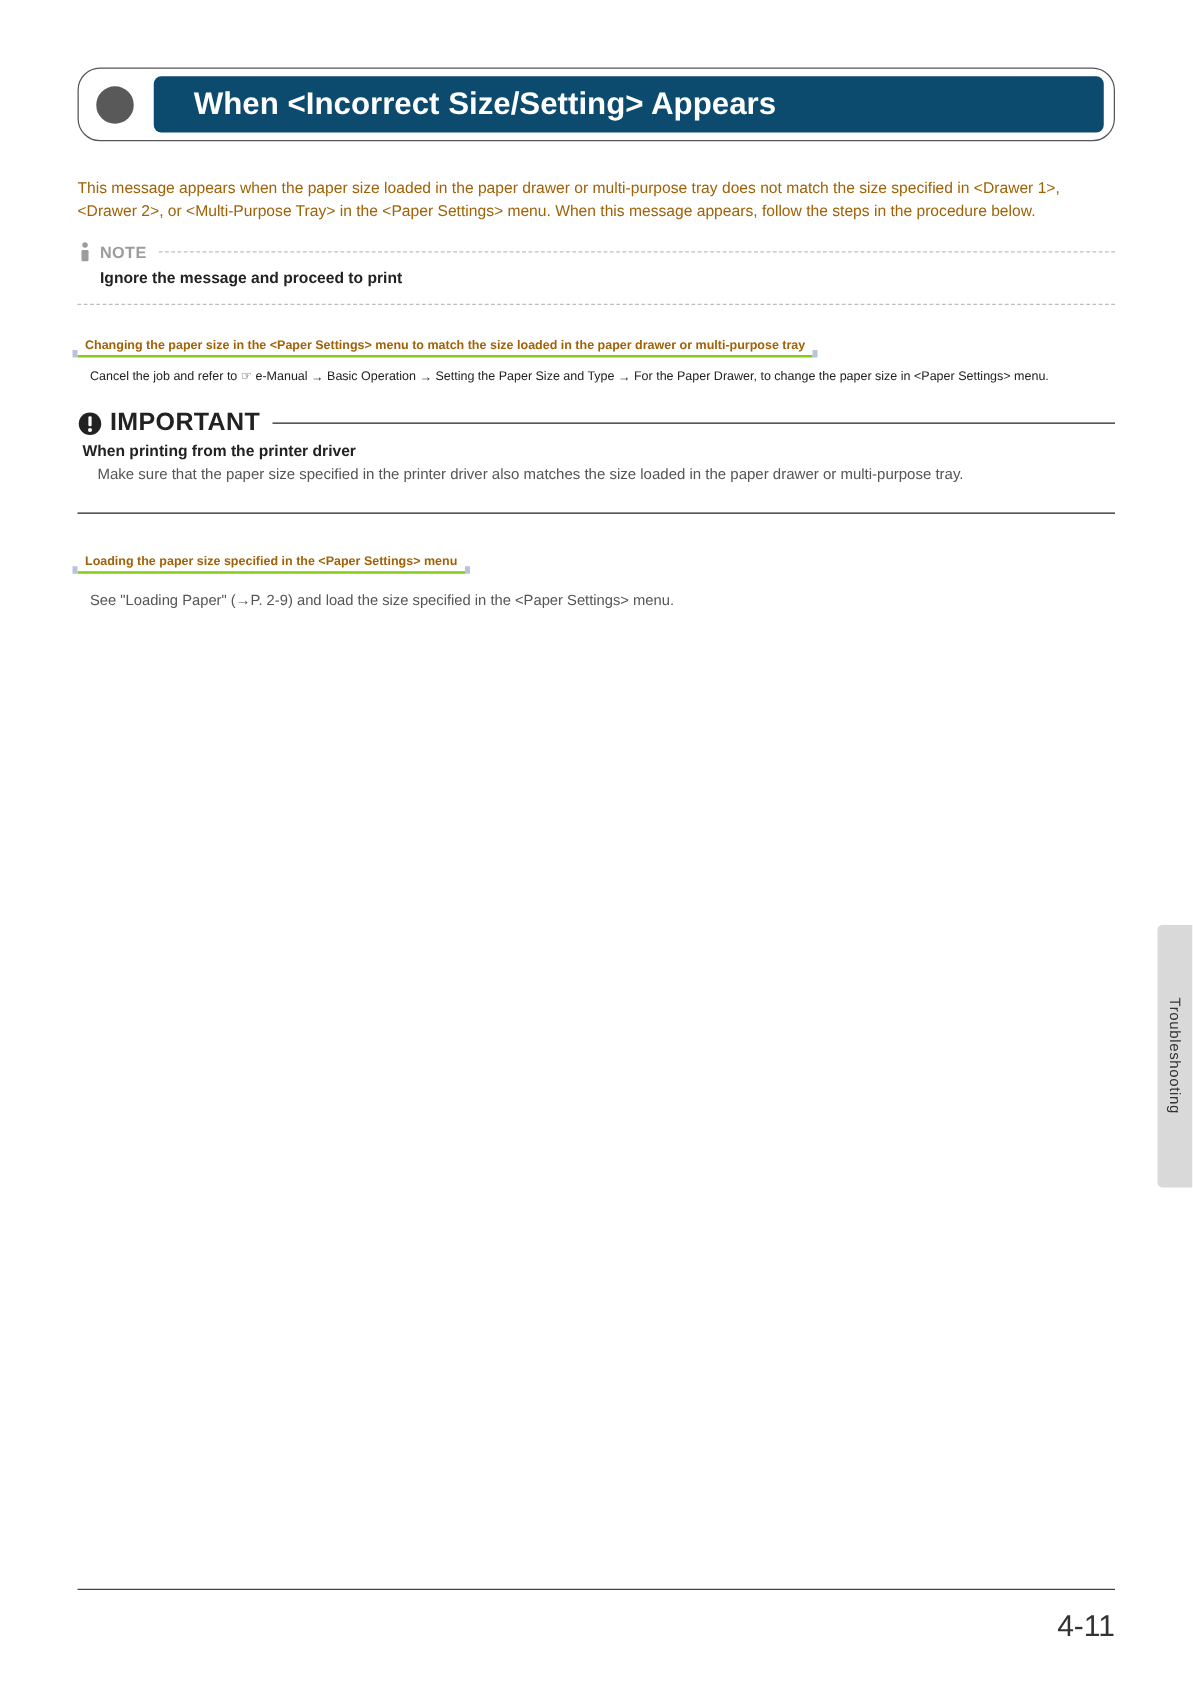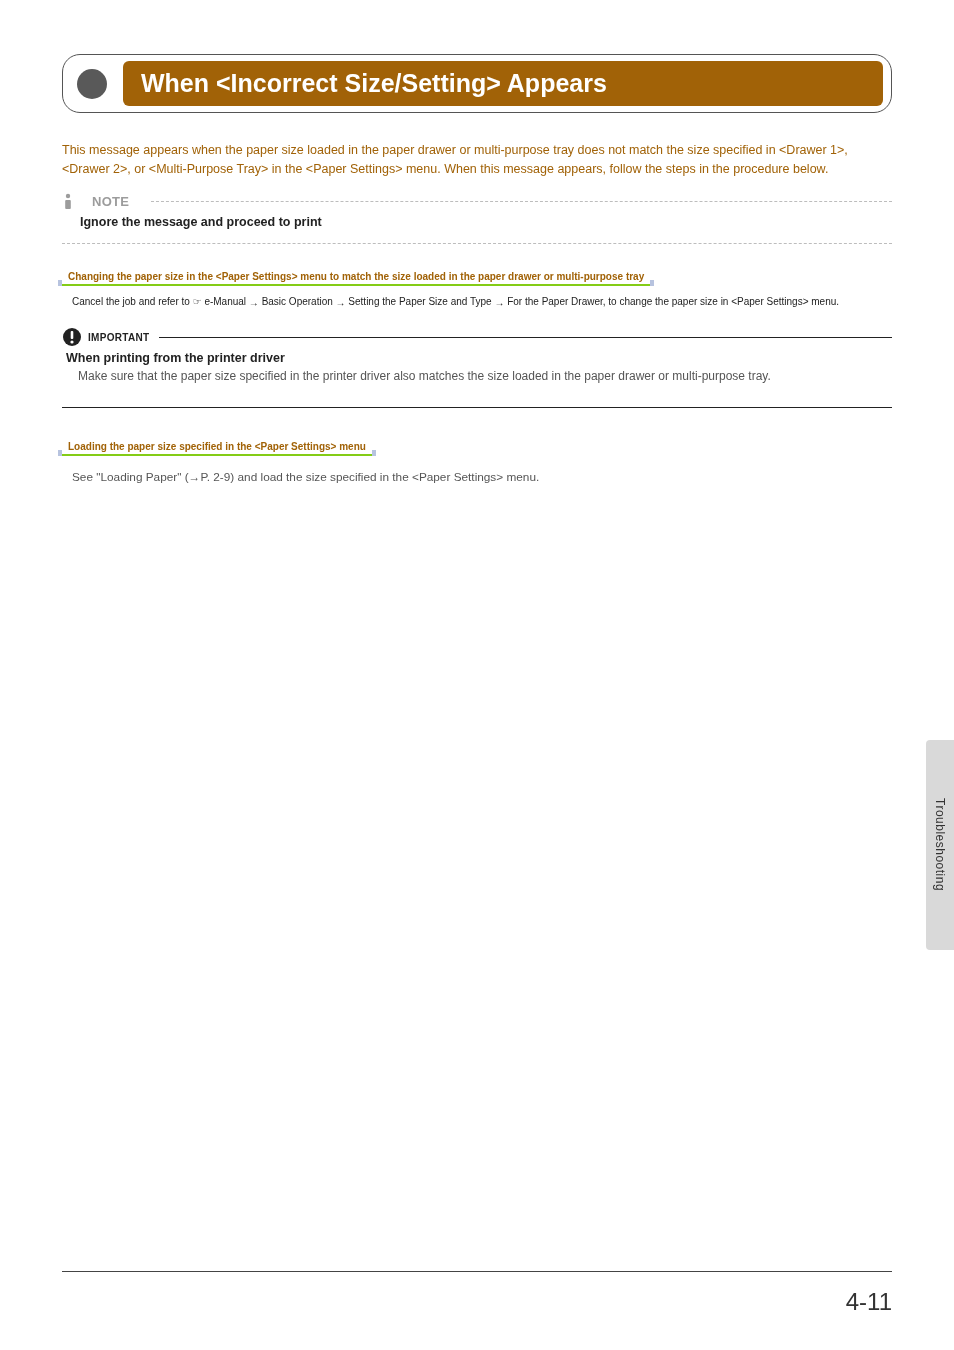--- a/index.html
+++ b/index.html
@@ -3,26 +3,26 @@
 <meta charset="utf-8">
 <style>
   * { box-sizing: border-box; margin: 0; padding: 0; }
   html, body { width: 954px; height: 1350px; background: #fff; font-family: "Helvetica Neue", Arial, sans-serif; color: #222; }
   .page { position: relative; width: 954px; height: 1350px; padding: 48px 62px 40px 62px; }
 
   
   .title-wrap { position: relative; margin-top: 6px; margin-bottom: 28px; }
   .title-outer { border: 1px solid #555; border-radius: 18px; padding: 6px 8px 6px 8px; display: flex; align-items: center; }
   .title-dot { width: 30px; height: 30px; border-radius: 50%; background: #595959; margin-left: 6px; margin-right: 16px; flex: 0 0 auto; }
-  .title-bar { background: #a16207; color: #fff; font-weight: 700; font-size: 25px; padding: 8px 18px; border-radius: 6px; flex: 1 1 auto; }
+  .title-bar { background: #0c4a6e; color: #fff; font-weight: 700; font-size: 25px; padding: 8px 32px; border-radius: 6px; flex: 1 1 auto; }
 
   .intro { font-size: 12.5px; line-height: 1.5; color: #a16207; margin: 0 0 14px 0; }
 
   
-  .note-row { display: flex; align-items: center; margin-top: 6px; margin-bottom: 4px; gap: 12px; }
+  .note-row { display: flex; align-items: center; margin-top: 6px; margin-bottom: 4px; }
   .note-icon { width: 12px; height: 18px; margin-right: 6px; color: #888; }
   .note-label { font-weight: 700; color: #9c9c9c; font-size: 13px; letter-spacing: 0.3px; margin-right: 10px; }
   .note-dashes { flex: 1 1 auto; border-top: 1.5px dashed #bdbdbd; height: 0; }
   .note-body-title { font-weight: 700; font-size: 12.5px; margin-left: 18px; margin-bottom: 3px; }
   .note-body-text { font-size: 11.5px; line-height: 1.45; color: #888; margin-left: 30px; margin-right: 10px; }
   .note-end-dash { border-top: 1.5px dashed #bdbdbd; margin-top: 14px; margin-bottom: 22px; }
 
   
   .sec-head {
     display:inline-block;
@@ -43,21 +43,21 @@
   }
   .sec-head::before { left:-4px; }
   .sec-head::after { right:-4px; }
 
   .sec-body { font-size: 10px; line-height: 1.55; color: #222; margin: 0 10px 18px 10px; }
   .arrow { display:inline-block; transform: translateY(1px); }
 
   
   .important-row { display:flex; align-items:center; margin-top: 10px; margin-bottom: 4px; }
   .important-icon { width: 20px; height: 20px; margin-right: 6px; }
-  .important-label { font-weight:700; font-size: 10px; letter-spacing: 0.3px; margin-right: 10px; text-align: center; }
+  .important-label { font-weight:700; font-size: 20px; letter-spacing: 0.3px; margin-right: 10px; text-align: center; }
   .important-line { flex:1 1 auto; border-top: 1.5px solid #222; height:0; }
   .important-body-title { font-weight:700; font-size:12.5px; margin-left: 4px; margin-bottom: 3px; }
   .important-body-text { font-size:12px; color:#555; margin-left: 16px; margin-right: 10px; line-height:1.45; }
   .important-end { border-top: 1.5px solid #222; margin-top: 22px; margin-bottom: 28px; }
 
   .sec2-body { font-size: 11.8px; color: #555; margin: 6px 10px 0 10px; }
 
   
   .side-tab {
     position: absolute;

